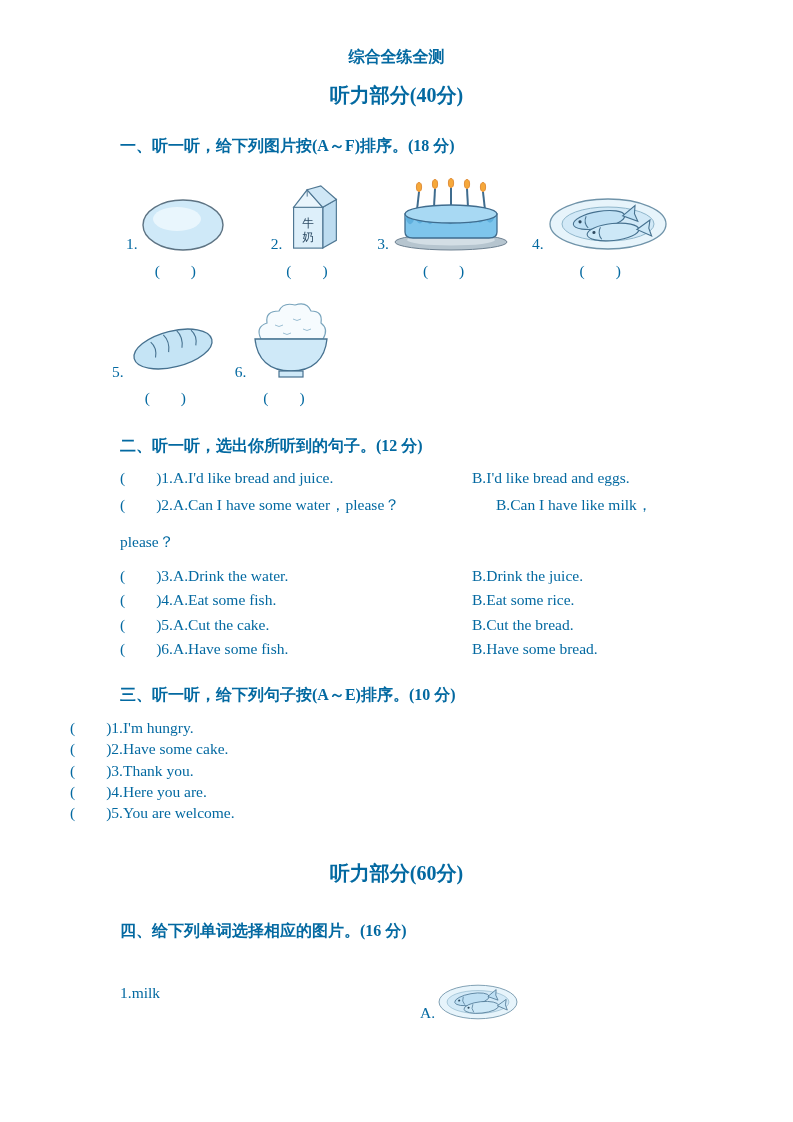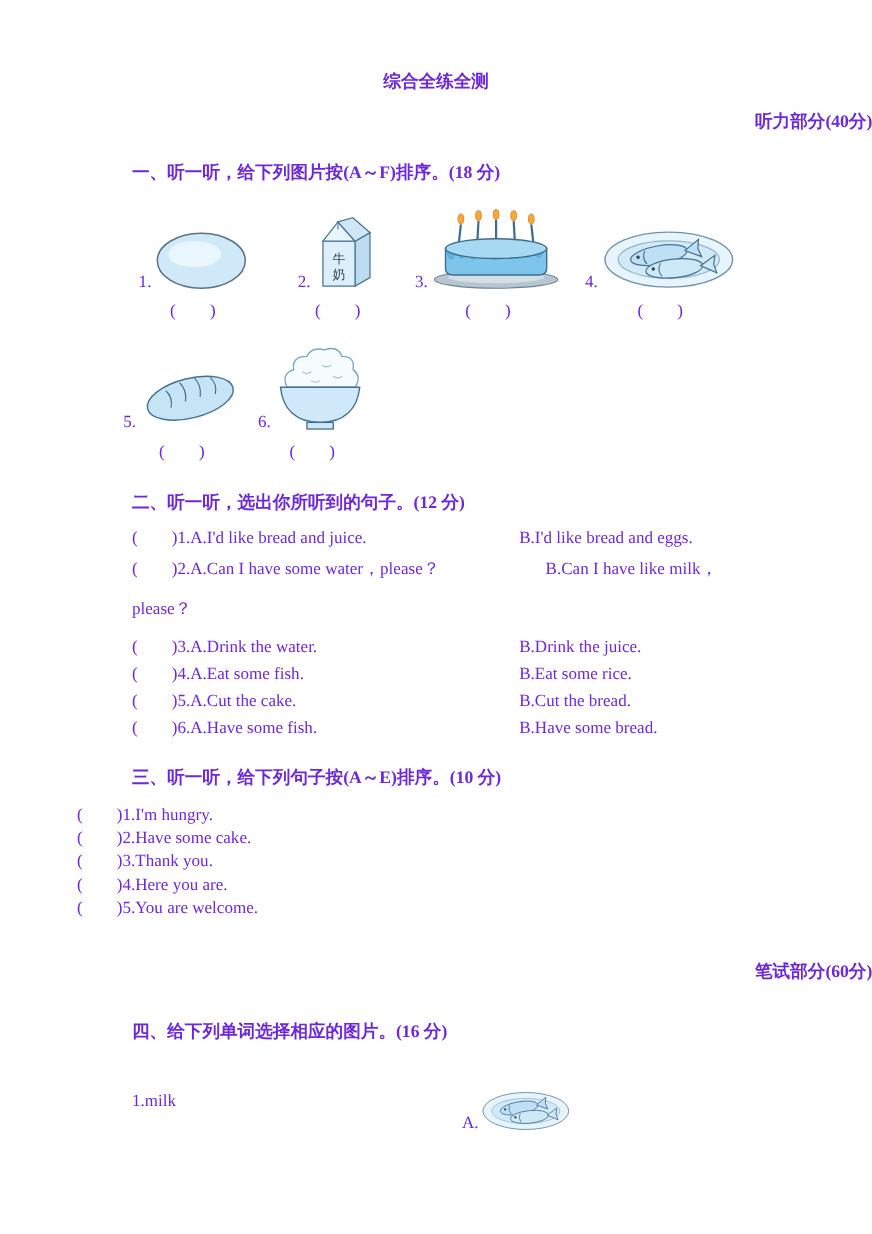--- a/index.html
+++ b/index.html
@@ -1,21 +1,21 @@
 <!DOCTYPE html>
 <html><head>
 <meta charset="utf-8">
 <style>
   html,body{margin:0;padding:0;background:#fff}
-  .page{width:793px;height:1122px;background:#fff;box-sizing:border-box;padding-top:64px;
-    font-family:"Liberation Serif","DejaVu Serif",serif;font-size:15.5px;line-height:1.32;color:#6d28d9;
+  .page{width:793px;height:1122px;background:#fff;box-sizing:border-box;padding-top:46px;
+    font-family:"Liberation Serif","DejaVu Serif",serif;font-size:15.5px;line-height:1.32;color:#0369a1;
     position:relative;overflow:hidden}
   .pre{white-space:pre-wrap}
   .doc-title{text-align:center;font-weight:bold;font-size:16px}
-  .part-header{text-align:right;font-weight:bold;font-size:16px;margin-top:15px}
+  .part-header{text-align:center;font-weight:bold;font-size:20px;margin-top:15px}
   .part-header.written{margin-top:36px}
   .sec-heading{font-weight:bold;font-size:16px;margin-left:120px}
   .sec-heading.s1{margin-top:26px}
   .sec-heading.s2{margin-top:26px;margin-bottom:12px}
   .sec-heading.s3{margin-top:24px;margin-bottom:12px}
   .sec-heading.s4{margin-top:34px}
   .pic-row{display:flex;align-items:flex-end}
   .pic-row.row1{margin-left:126px;margin-top:20px}
   .pic-row.row2{margin-left:112px;margin-top:18px}
   .fig{display:flex;flex-direction:column}
@@ -202,21 +202,21 @@
   </div>
 
   <div class="sec-heading s3">三、听一听，给下列句子按(A～E)排序。(10 分)</div>
 
   <div class="s3-item pre">(        )1.I'm hungry.</div>
   <div class="s3-item pre">(        )2.Have some cake.</div>
   <div class="s3-item pre">(        )3.Thank you.</div>
   <div class="s3-item pre">(        )4.Here you are.</div>
   <div class="s3-item pre">(        )5.You are welcome.</div>
 
-  <div class="part-header written">笔试部分(60分)</div>
+  <div class="part-header written">听力部分(60分)</div>
 
   <div class="sec-heading s4">四、给下列单词选择相应的图片。(16 分)</div>
 
   <div class="match-row">
     <span class="match-word">1.milk</span>
     <span class="match-opt">
       <span class="opt-label">A.</span>
       <span class="fig-img">
         <svg width="82" height="38" viewBox="0 0 122 56">
           <ellipse cx="61" cy="28" rx="58" ry="25" fill="#e7f4fb" stroke="#6f93a9" stroke-width="1.3"></ellipse>

